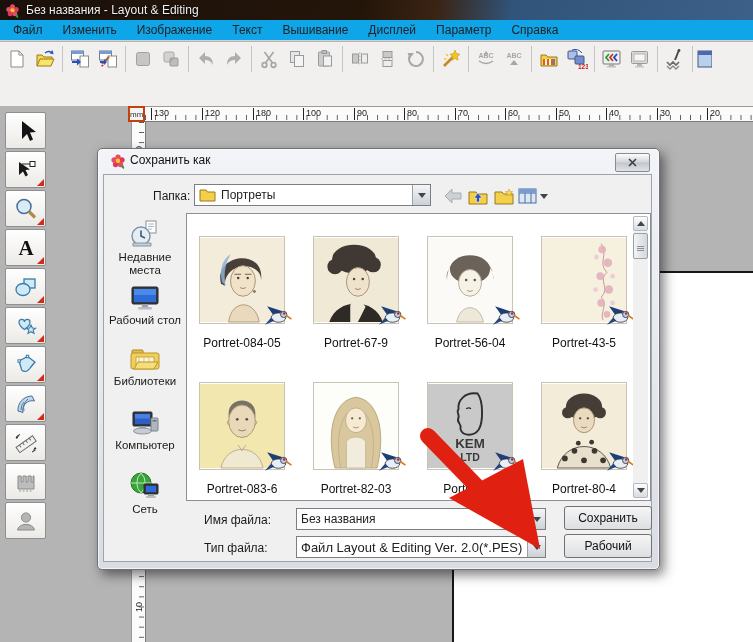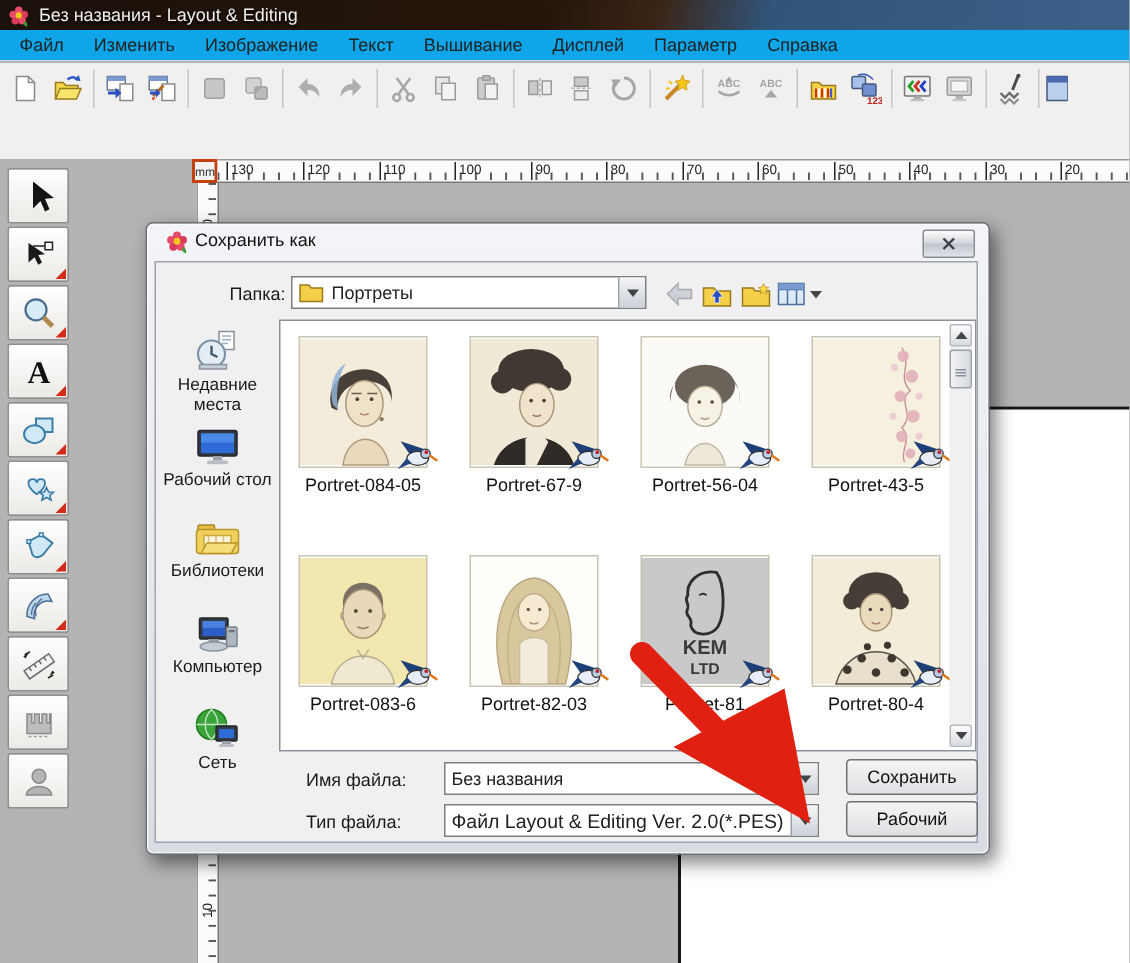--- a/index.html
+++ b/index.html
@@ -66,21 +66,21 @@
     background:linear-gradient(#f4f5f7,#cdd2d8);display:flex;align-items:center;justify-content:center;}
   .tri-down{width:0;height:0;border-left:4px solid transparent;border-right:4px solid transparent;border-top:5px solid #41454a;}
   .tri-up{width:0;height:0;border-left:4px solid transparent;border-right:4px solid transparent;border-bottom:5px solid #41454a;}
 
   .places{left:2px;top:38px;width:78px;height:345px;}
   .place{position:absolute;left:0;width:78px;text-align:center;color:#1a1a1a;font-size:11.5px;line-height:13px;}
   .place svg{display:block;margin:0 auto 2px auto;}
 
   .filelist{left:82px;top:38px;width:465px;height:288px;background:#fff;border:1px solid #8a8f98;box-sizing:border-box;}
   .tile{position:absolute;width:110px;text-align:center;}
-  .thumb{position:relative;width:86px;height:88px;margin:0 auto;border:1px solid #c9c4b2;box-sizing:border-box;}
+  .thumb{position:relative;width:86px;height:88px;margin:12px auto;border:1px solid #c9c4b2;box-sizing:border-box;}
   .thumb svg.art{display:block;width:84px;height:86px;}
   .bird{position:absolute;right:-8px;bottom:-3px;width:27px;height:21px;}
   .fname{margin-top:4px;font-size:12px;color:#111;}
 
   .scroll{position:absolute;top:2px;right:2px;width:15px;height:282px;background:#f0f0f0;}
   .sbtn{position:absolute;left:0;width:15px;height:15px;border:1px solid #b5bac2;border-radius:2px;
     background:linear-gradient(#fdfdfd,#d8dbe0);display:flex;align-items:center;justify-content:center;box-sizing:border-box;}
   .sthumb{position:absolute;left:0;top:17px;width:15px;height:26px;border:1px solid #9aa0a8;border-radius:2px;
     background:linear-gradient(90deg,#f2f3f5,#d4d8dd);box-sizing:border-box;display:flex;align-items:center;justify-content:center;}
   .grip{width:7px;height:1px;background:#8a9098;box-shadow:0 2px 0 #8a9098,0 4px 0 #8a9098;}
@@ -308,21 +308,21 @@
 </div>
 
 <div class="abs canvas"></div>
 <div class="abs page"></div>
 
 <div class="abs mmbox"><span>mm</span></div>
 <div class="abs hruler">
   <div class="ticks"></div>
   <span class="hlab" style="left:6px">130</span>
   <span class="hlab" style="left:57px">120</span>
-  <span class="hlab" style="left:108px">110</span>
+  <span class="hlab" style="left:108px">180</span>
   <span class="hlab" style="left:158px">100</span>
   <span class="hlab" style="left:209px">90</span>
   <span class="hlab" style="left:259px">80</span>
   <span class="hlab" style="left:310px">70</span>
   <span class="hlab" style="left:360px">60</span>
   <span class="hlab" style="left:411px">50</span>
   <span class="hlab" style="left:461px">40</span>
   <span class="hlab" style="left:512px">30</span>
   <span class="hlab" style="left:562px">20</span>
 </div>

